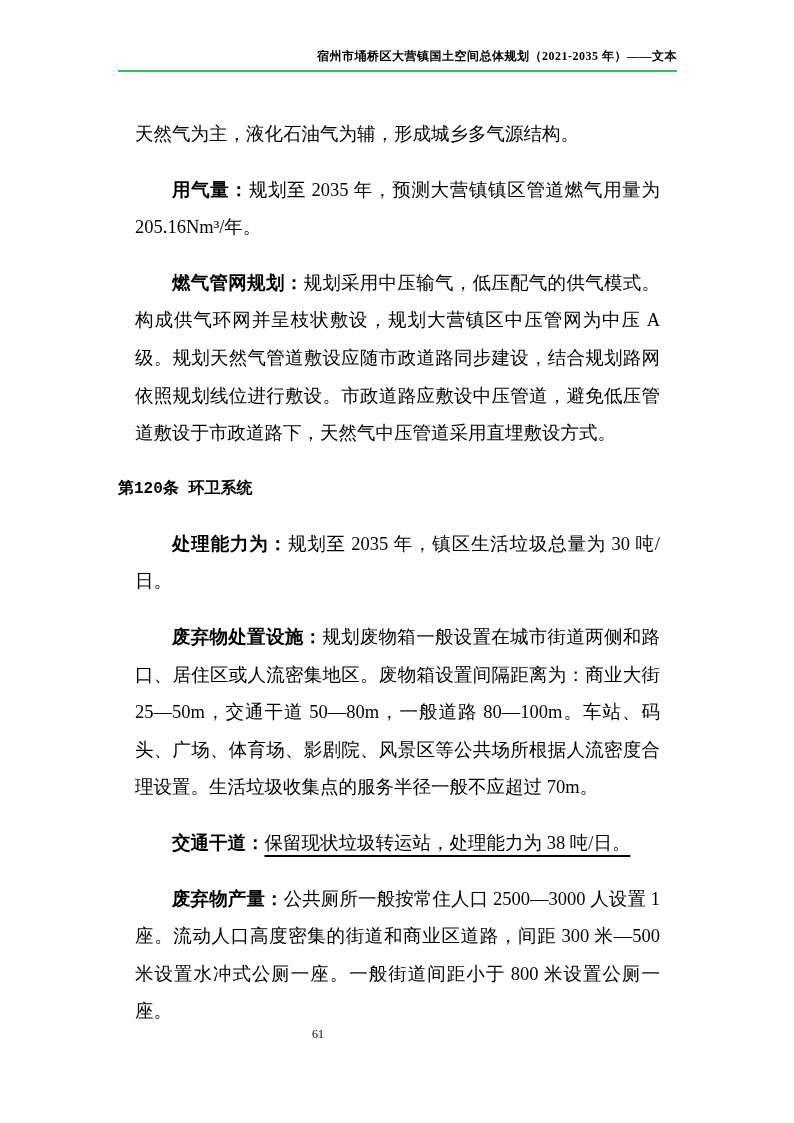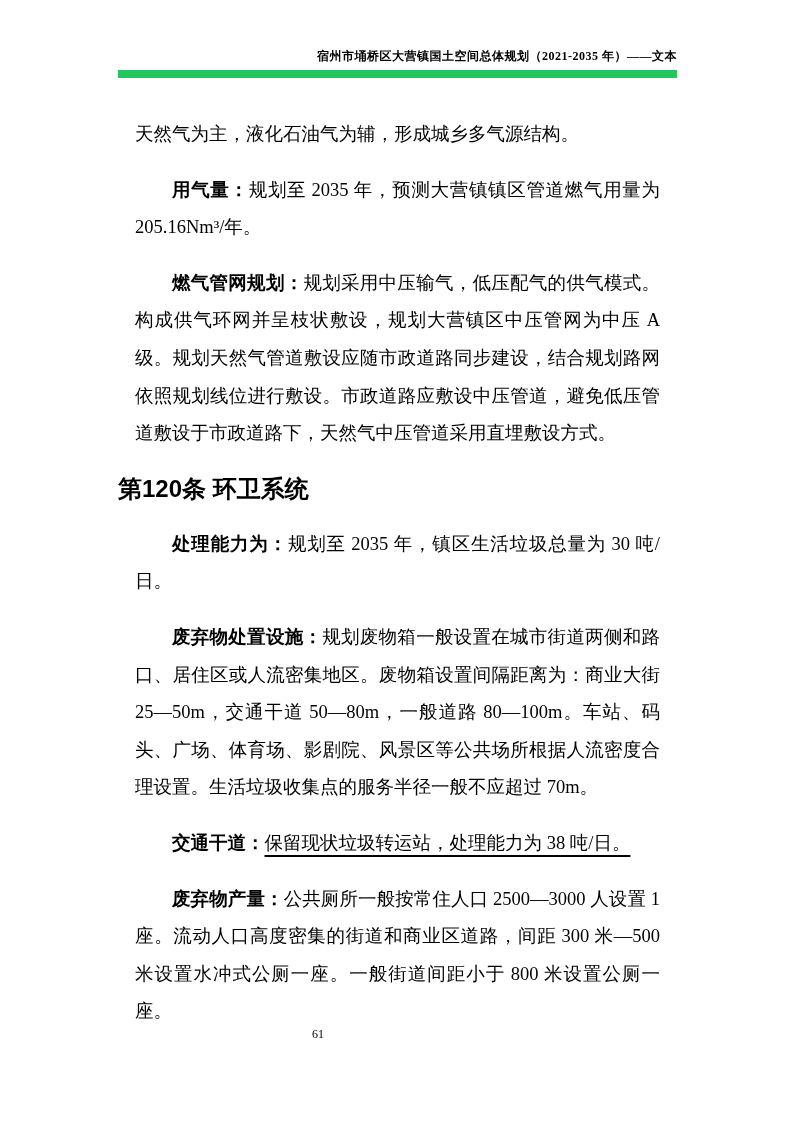--- a/index.html
+++ b/index.html
@@ -22,44 +22,44 @@
     left: 118px;
     width: 559px;
   }
   .header-title {
     text-align: right;
     font-size: 12px;
     font-weight: bold;
     line-height: 17px;
     letter-spacing: 0.5px;
     padding-bottom: 5px;
-    border-bottom: 8px solid #22c55e;
+    border-bottom: 2px solid #22c55e;
   }
   .content {
     position: absolute;
     top: 99px;
     left: 118px;
     width: 559px;
     font-size: 18.5px;
     line-height: 37.6px;
     text-align: justify;
   }
   .para {
     margin: 17px;
   }
   .para.indent {
     text-indent: 2em;
   }
   .heading {
     margin: 15px 0 15px 0;
-    font-size: 24px;
+    font-size: 16px;
     font-weight: bold;
     line-height: 38px;
     text-align: left;
-    font-family: Liberation Sans, sans-serif;
+    font-family: Liberation Mono, monospace;
   }
   .seg-bold {
     font-weight: bold;
     font-family: "Liberation Sans", "DejaVu Sans", sans-serif;
   }
   .seg-underline {
     text-decoration: underline;
     text-decoration-thickness: 1.5px;
     text-underline-offset: 6px;
   }

